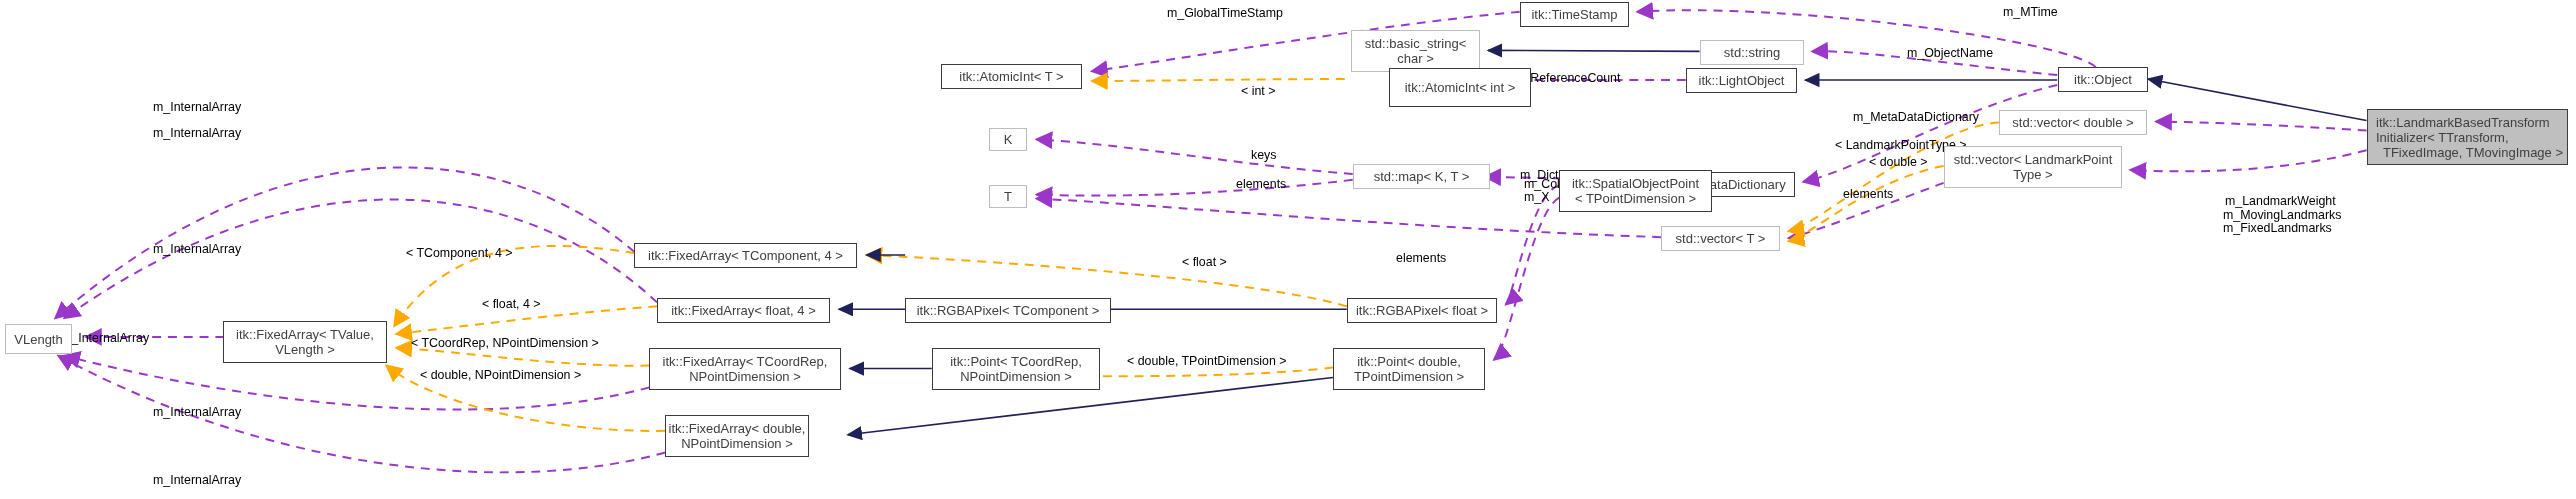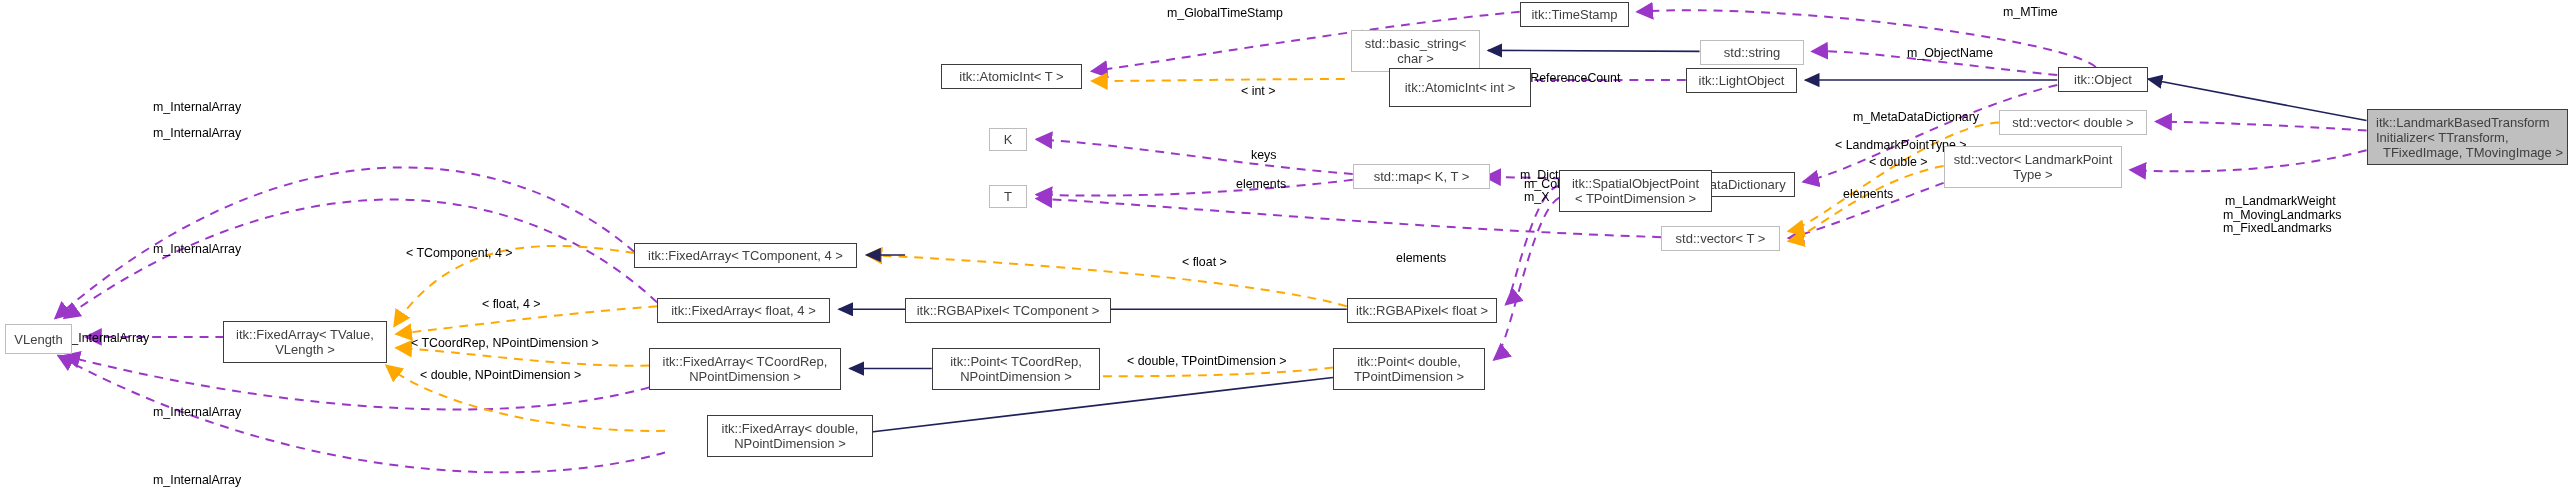--- a/index.html
+++ b/index.html
@@ -145,21 +145,21 @@
     </g>
   </svg>
 
   <div class="node light" style="left:5px;top:324px;width:67px;height:30px;">VLength</div>
   <div class="node solid" style="left:223px;top:321px;width:164px;height:42px;">itk::FixedArray&lt; TValue,
 VLength &gt;</div>
   <div class="node solid" style="left:634px;top:243px;width:223px;height:25px;">itk::FixedArray&lt; TComponent, 4 &gt;</div>
   <div class="node solid" style="left:657px;top:298px;width:173px;height:25px;">itk::FixedArray&lt; float, 4 &gt;</div>
   <div class="node solid" style="left:649px;top:348px;width:192px;height:42px;">itk::FixedArray&lt; TCoordRep,
 NPointDimension &gt;</div>
-  <div class="node solid" style="left:665px;top:415px;width:166px;height:42px;margin-left:42px;">itk::FixedArray&lt; double,
+  <div class="node solid" style="left:665px;top:415px;width:144px;height:42px;">itk::FixedArray&lt; double,
 NPointDimension &gt;</div>
   <div class="node solid" style="left:905px;top:257px;width:206px;height:25px;margin-top:41px;">itk::RGBAPixel&lt; TComponent &gt;</div>
   <div class="node solid" style="left:1347px;top:298px;width:150px;height:25px;">itk::RGBAPixel&lt; float &gt;</div>
   <div class="node solid" style="left:932px;top:348px;width:168px;height:42px;">itk::Point&lt; TCoordRep,
 NPointDimension &gt;</div>
   <div class="node solid" style="left:1333px;top:348px;width:152px;height:42px;">itk::Point&lt; double,
 TPointDimension &gt;</div>
   <div class="node solid" style="left:941px;top:64px;width:141px;height:25px;">itk::AtomicInt&lt; T &gt;</div>
   <div class="node light" style="left:989px;top:128px;width:38px;height:23px;">K</div>
   <div class="node light" style="left:989px;top:185px;width:38px;height:23px;">T</div>

